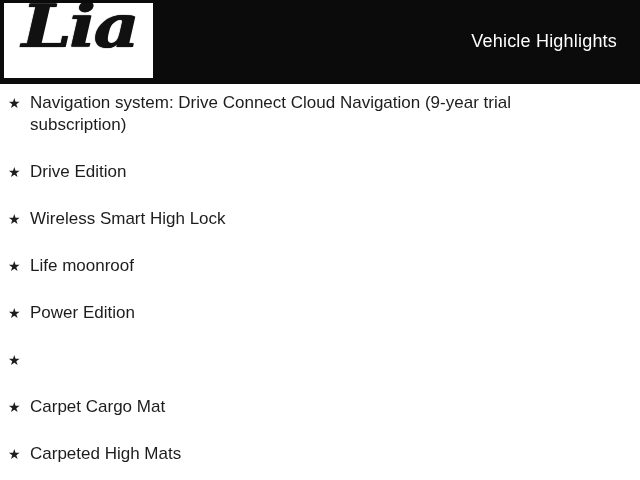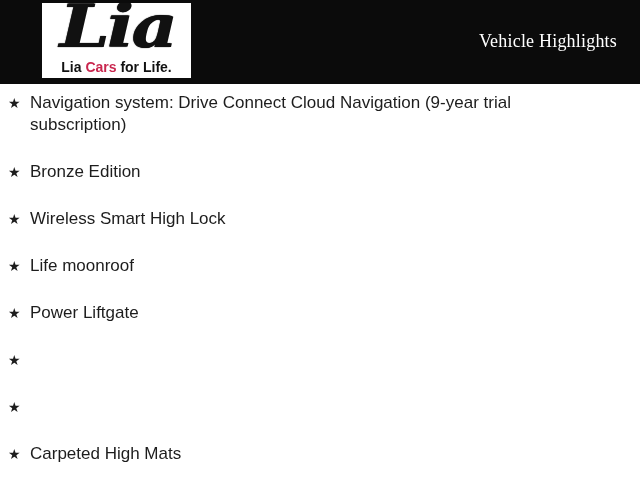--- a/index.html
+++ b/index.html
@@ -15,21 +15,20 @@
     position: relative;
     width: 640px; height: 84px;
     background: #0b0b0b;
   }
   .logo-box {
     position: absolute;
     left: 4px; top: 3px;
     width: 149px; height: 75px;
     background: #ffffff;
     overflow: hidden;
-    margin-left: 38px;
   }
   .logo-brand {
     position: absolute;
     left: 50%; top: -7px;
     transform: translateX(-50%) scaleX(1.18);
     transform-origin: center top;
     font-family: "DejaVu Serif", serif;
     font-style: italic;
     font-weight: bold;
     font-size: 60px;
@@ -51,21 +50,20 @@
   }
   .logo-tagline .accent { color: #c9264e; }
   .header-title {
     position: absolute;
     right: 23px; top: 31px;
     color: #ffffff;
     font-size: 18px;
     font-weight: normal;
     letter-spacing: 0.2px;
     white-space: nowrap;
-    font-family: Liberation Serif, serif;
   }
 
   
   .highlights {
     list-style: none;
     margin: 0;
     padding: 8px 70px 0 8px;
   }
   .highlights li {
     display: flex;
@@ -88,49 +86,49 @@
   .txt {
     max-width: 545px;
   }
 </style>
 </head>
 <body>
 
 <div class="header">
   <div class="logo-box">
     <div class="logo-brand">Lia</div>
-    <div class="logo-tagline"><span>Lia </span><span class="accent">Cars</span><span> for Life.</span></div>
   </div>
   <div class="header-title">Vehicle Highlights</div>
 </div>
 
 <ul class="highlights">
   <li>
     <span class="star">★</span>
     <span class="txt">Navigation system: Drive Connect Cloud Navigation (9-year trial subscription)</span>
   </li>
   <li>
     <span class="star">★</span>
-    <span class="txt">Bronze Edition</span>
+    <span class="txt">Drive Edition</span>
   </li>
   <li>
     <span class="star">★</span>
     <span class="txt">Wireless Smart High Lock</span>
   </li>
   <li>
     <span class="star">★</span>
     <span class="txt">Life moonroof</span>
   </li>
   <li>
     <span class="star">★</span>
-    <span class="txt">Power Liftgate</span>
+    <span class="txt">Power Edition</span>
   </li>
   <li>
     <span class="star">★</span>
   </li>
   <li>
     <span class="star">★</span>
+    <span class="txt">Carpet Cargo Mat</span>
   </li>
   <li>
     <span class="star">★</span>
     <span class="txt">Carpeted High Mats</span>
   </li>
 </ul>
 
 </body></html>

